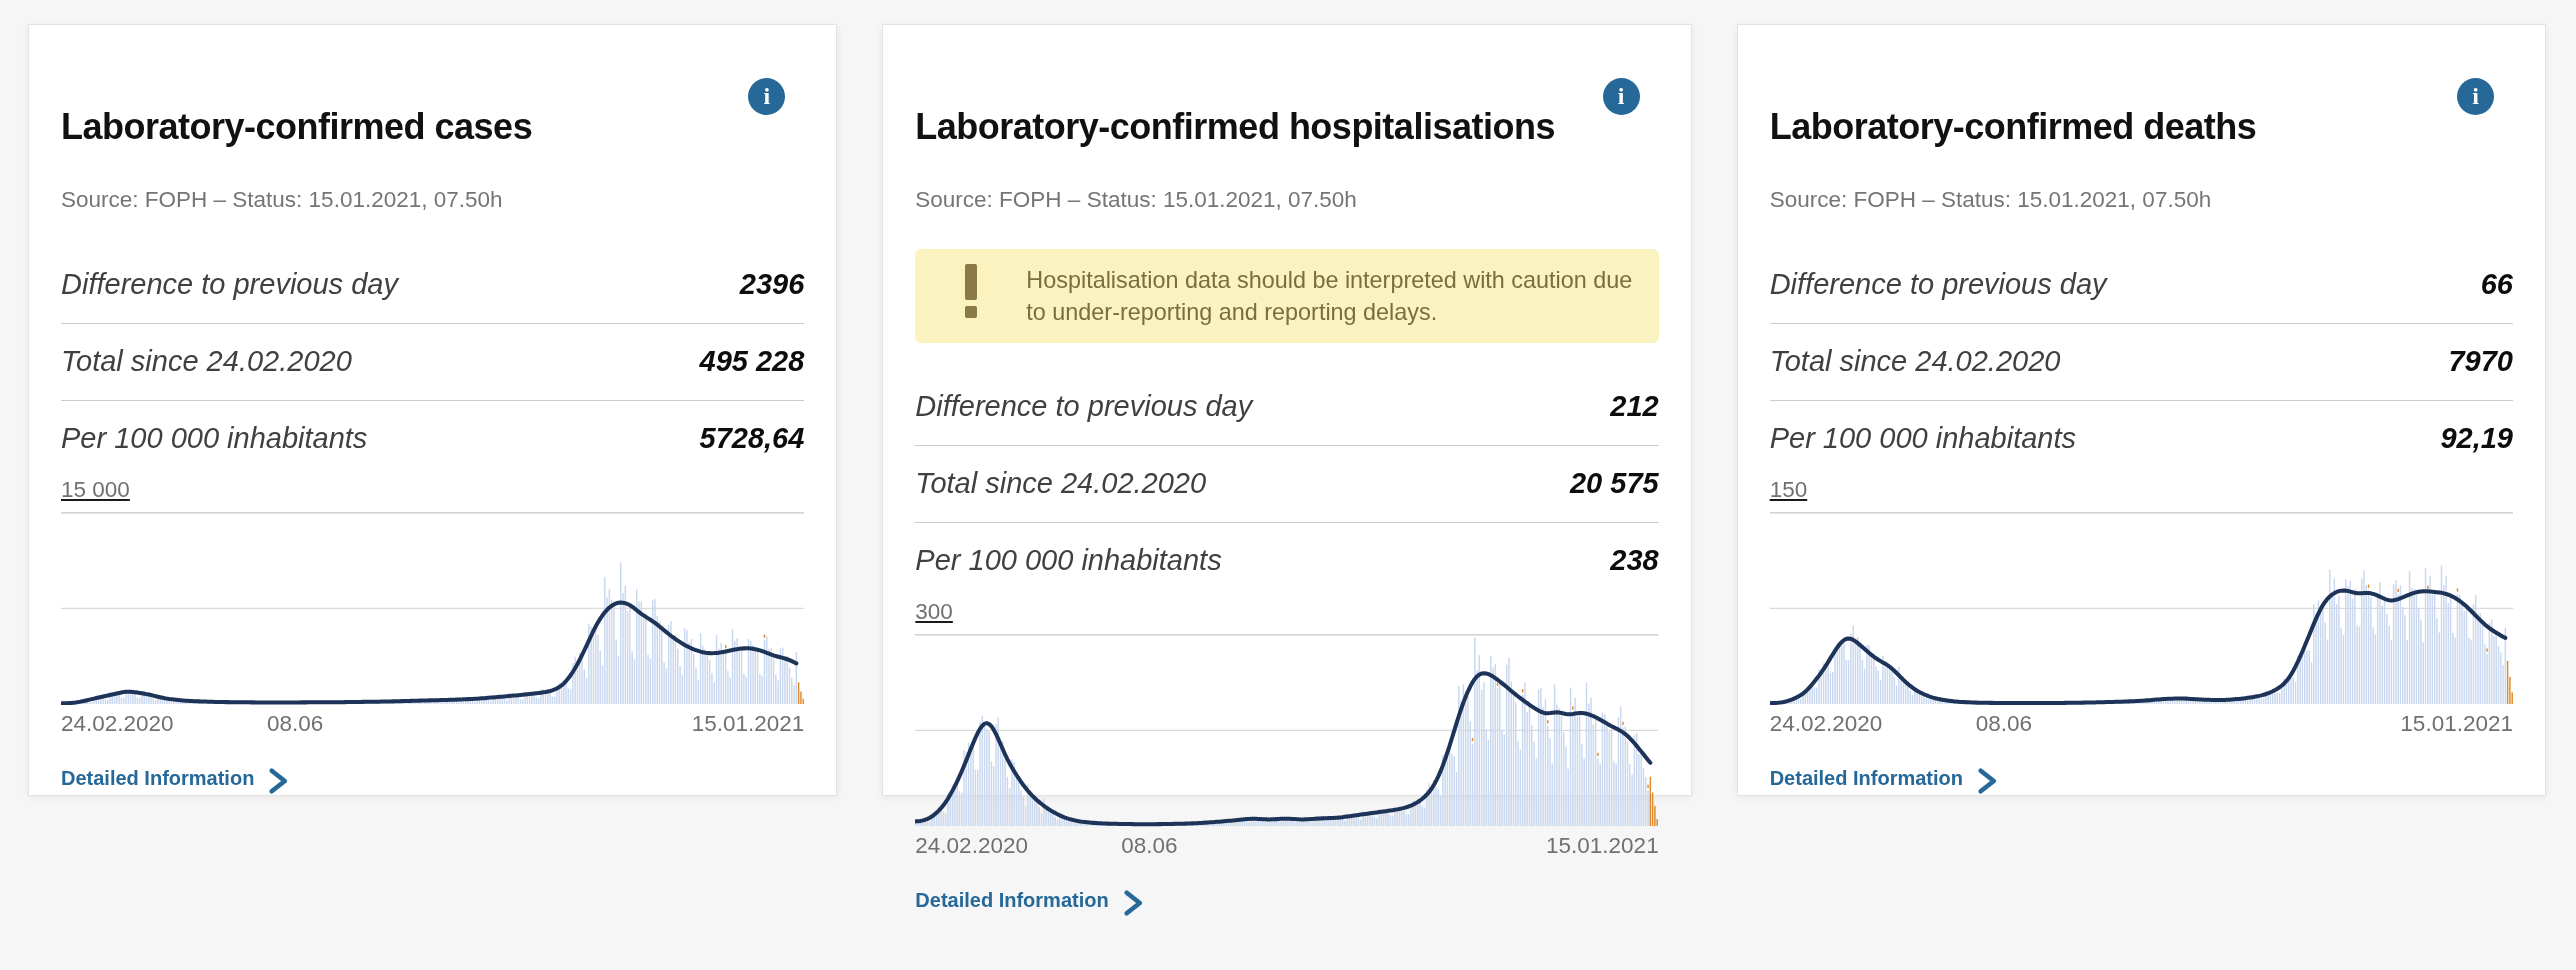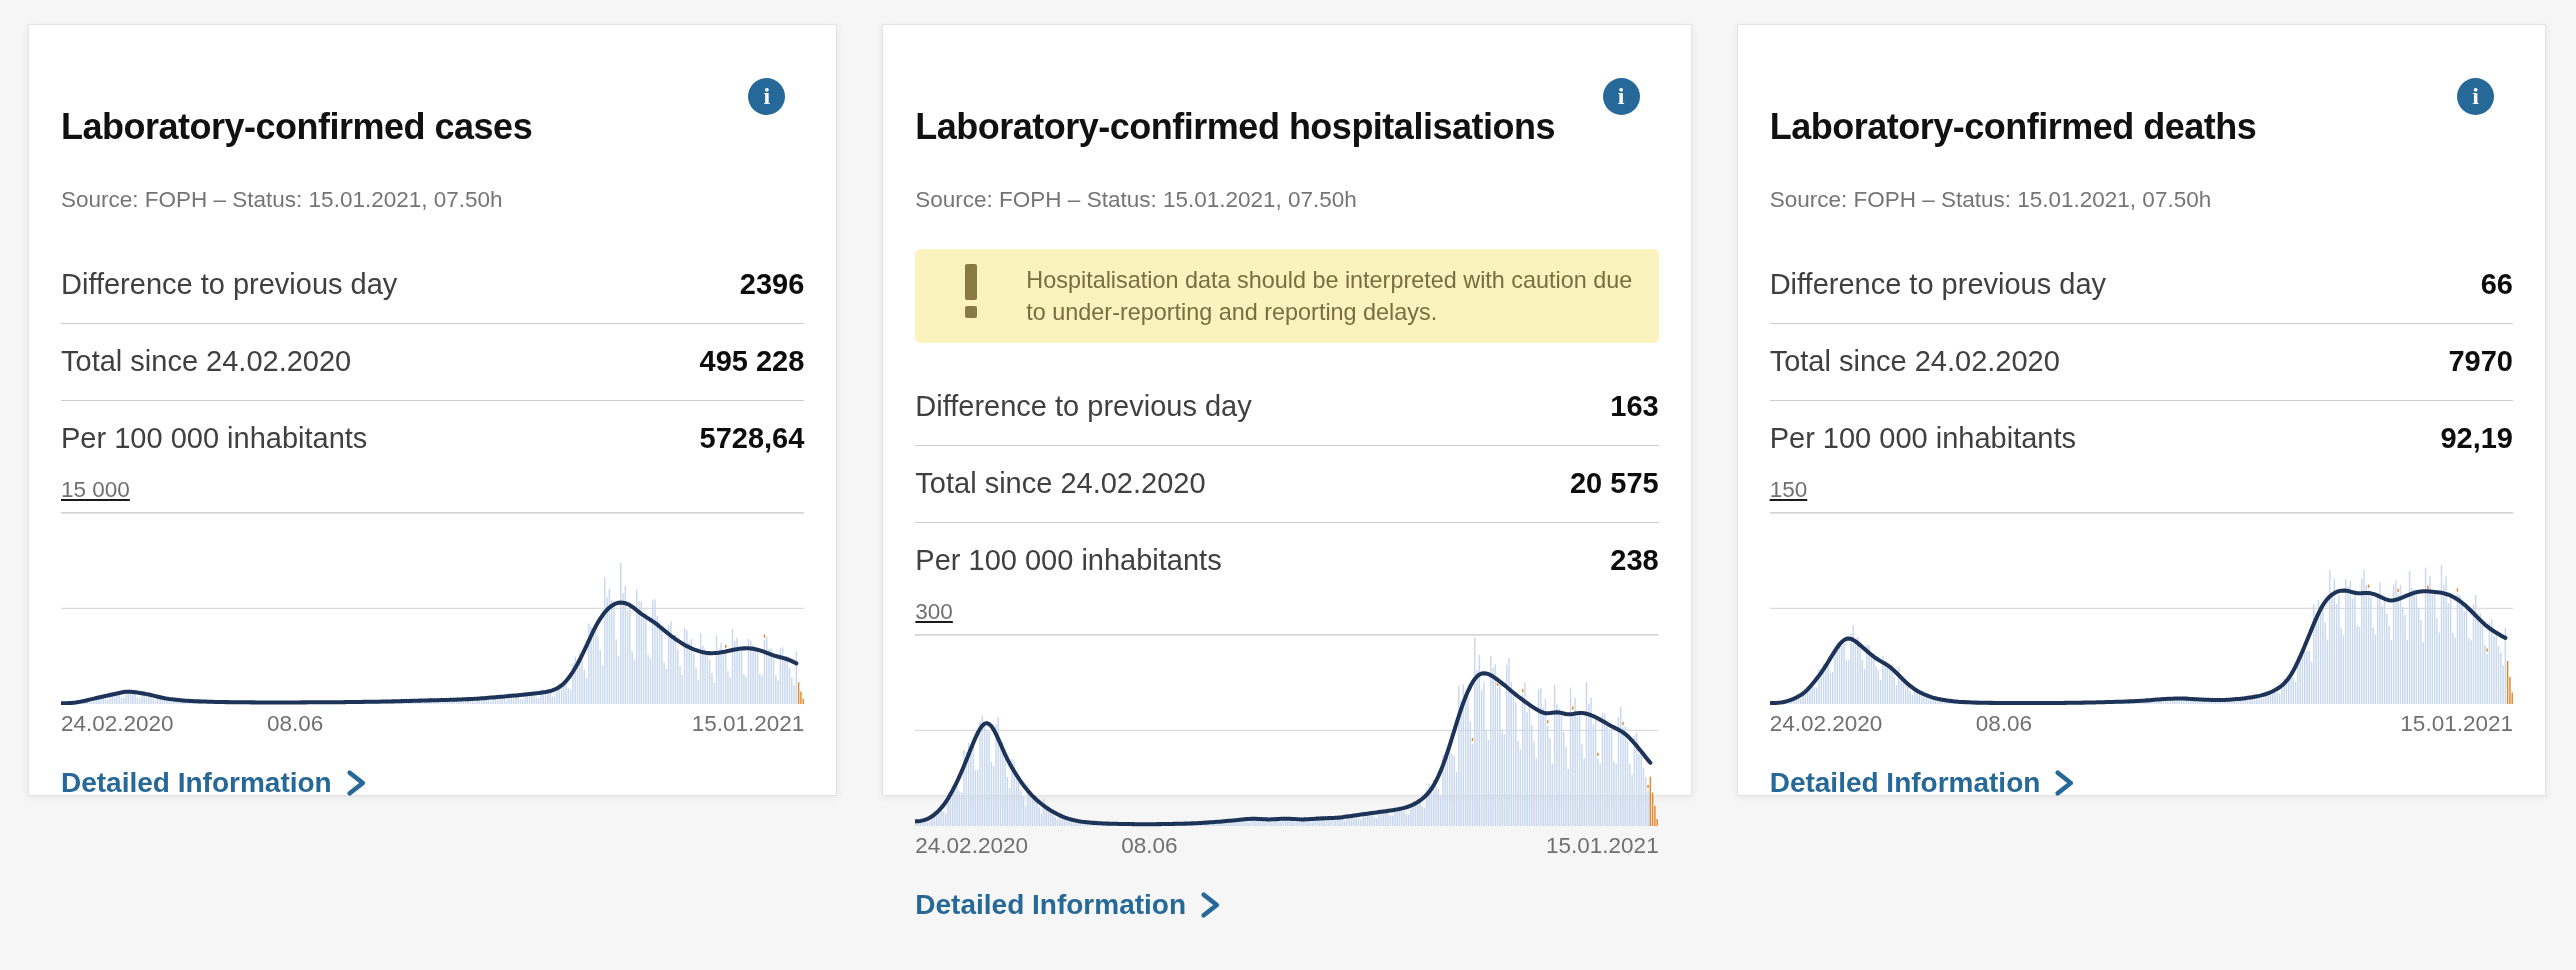--- a/index.html
+++ b/index.html
@@ -43,39 +43,39 @@
     margin-top:36px;
     background:#faf3bf;border-radius:5.6px;
     display:flex;align-items:flex-start;
     padding:15px 26px 15px 0;
     min-height:94px;box-sizing:border-box;
   }
   .warn-icon{flex:0 0 111px;display:flex;flex-direction:column;align-items:center;gap:6.6px;}
   .warn-icon .bar{width:12px;height:36px;background:#8a7a45;border-radius:1.9px;}
   .warn-icon .dot{width:12px;height:12px;background:#8a7a45;border-radius:1.9px;}
   .warn-text{font-size:23.4px;line-height:32px;color:#7a6d3f;}
-  .stats{margin-top:34px;}
+  .stats{margin-top:34px;font-style:italic;}
   .warning + .stats{margin-top:26px;}
   .stat-row{
     display:flex;justify-content:space-between;align-items:center;
     padding:21.5px 0;
   }
   .stat-row.sep{border-bottom:0.9px solid #cccccc;}
   .stat-label{font-size:29px;color:#404040;}
   .stat-value{font-size:29px;font-weight:700;color:#0d0d0d;}
   .chart-block{margin-top:auto;text-decoration:underline;}
   .ylabel{font-size:22.5px;color:#707070;margin-bottom:7.5px;}
   .chart-svg{display:block;width:100%;height:195px;}
   .xlabels{position:relative;height:30px;margin-top:5.6px;font-size:22.5px;color:#707070;}
   .xlabels .xl-start{position:absolute;left:0;top:0;}
   .xlabels .xl-mid{position:absolute;left:31.5%;top:0;transform:translateX(-50%);}
   .xlabels .xl-end{position:absolute;right:0;top:0;}
   .link-row{
-    margin-top:26px;display:inline-flex;align-items:center;gap:13px;
-    color:#266897;font-size:28px;font-weight:700;
+    margin-top:26px;display:inline-flex;align-items:flex-start;gap:13px;
+    color:#266897;font-size:20px;font-weight:700;
     text-decoration:none;cursor:pointer;width:max-content;
   }
   .chev{display:block;}
 </style>
 </head>
 <body>
 
 <div class="page">
 
   <section class="card">
@@ -456,21 +456,21 @@
     <div class="warning">
       <span class="warn-icon">
           <span class="bar"></span>
           <span class="dot"></span>
         </span>
       <span class="warn-text">Hospitalisation data should be interpreted with caution due to under-reporting and reporting delays.</span>
     </div>
     <div class="stats">
       <div class="stat-row sep">
         <span class="stat-label">Difference to previous day</span>
-        <span class="stat-value">163</span>
+        <span class="stat-value">212</span>
       </div>
       <div class="stat-row sep">
         <span class="stat-label">Total since 24.02.2020</span>
         <span class="stat-value">20 575</span>
       </div>
       <div class="stat-row">
         <span class="stat-label">Per 100 000 inhabitants</span>
         <span class="stat-value">238</span>
       </div>
     </div>

